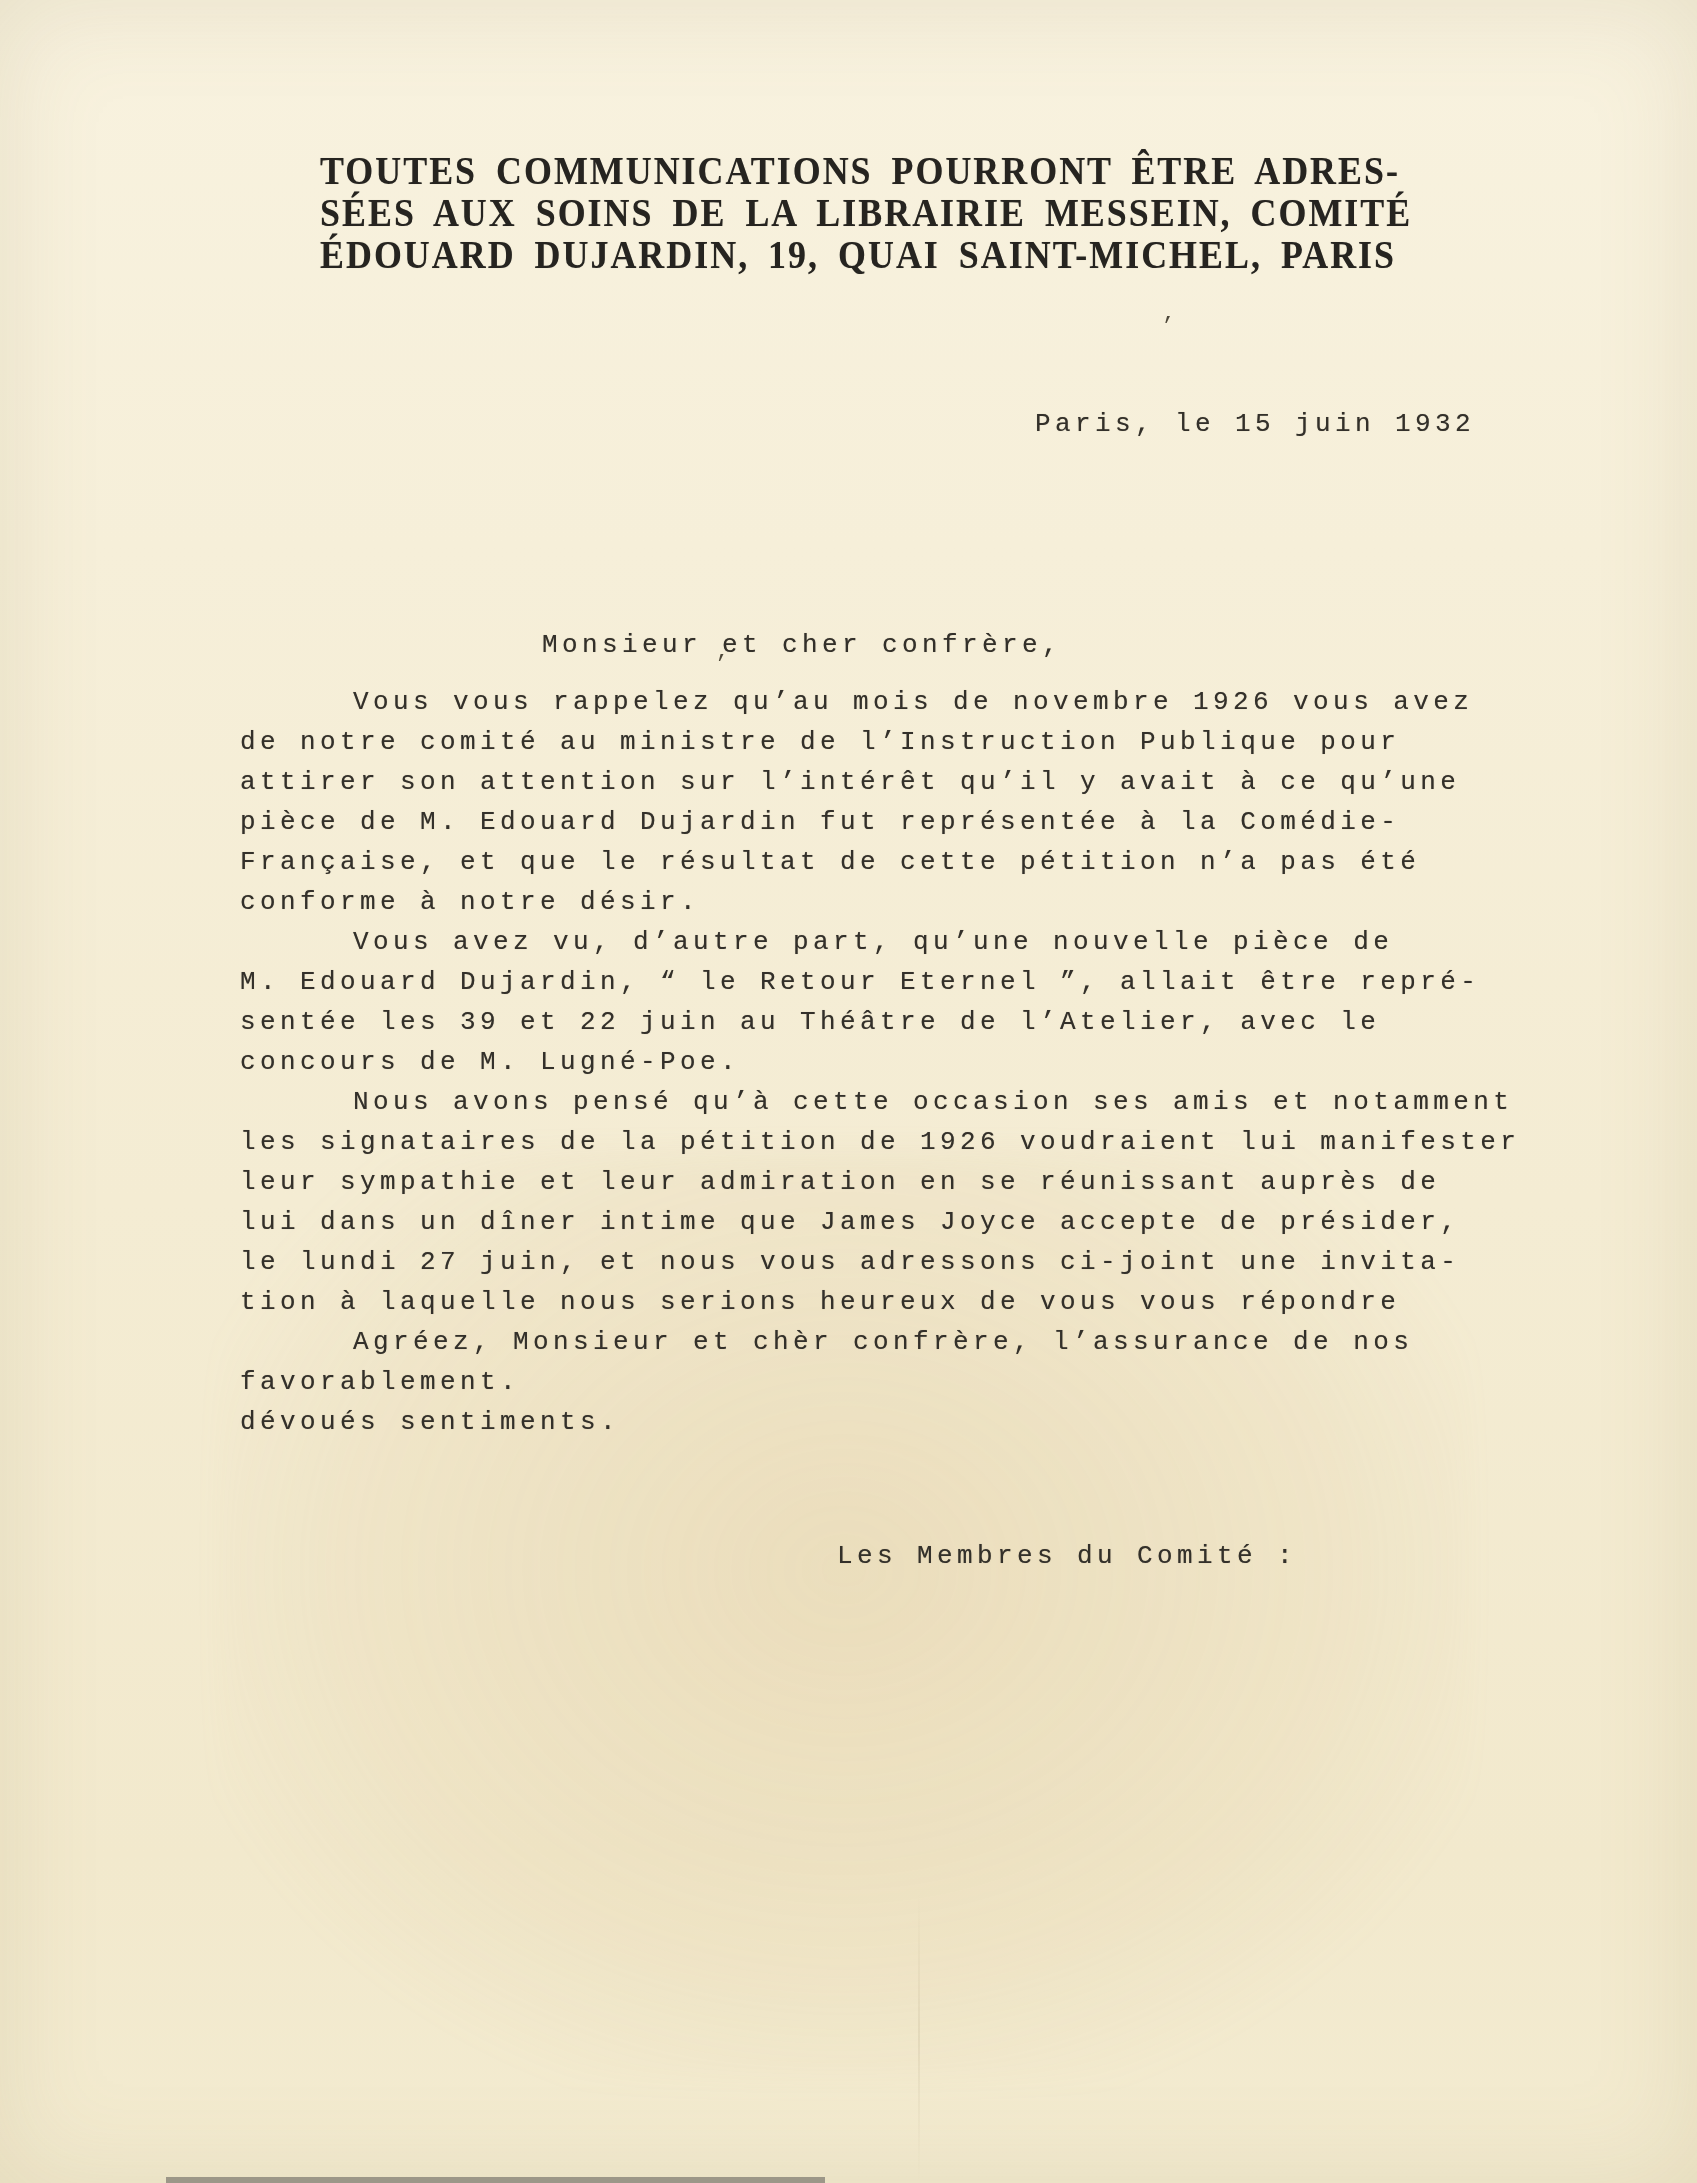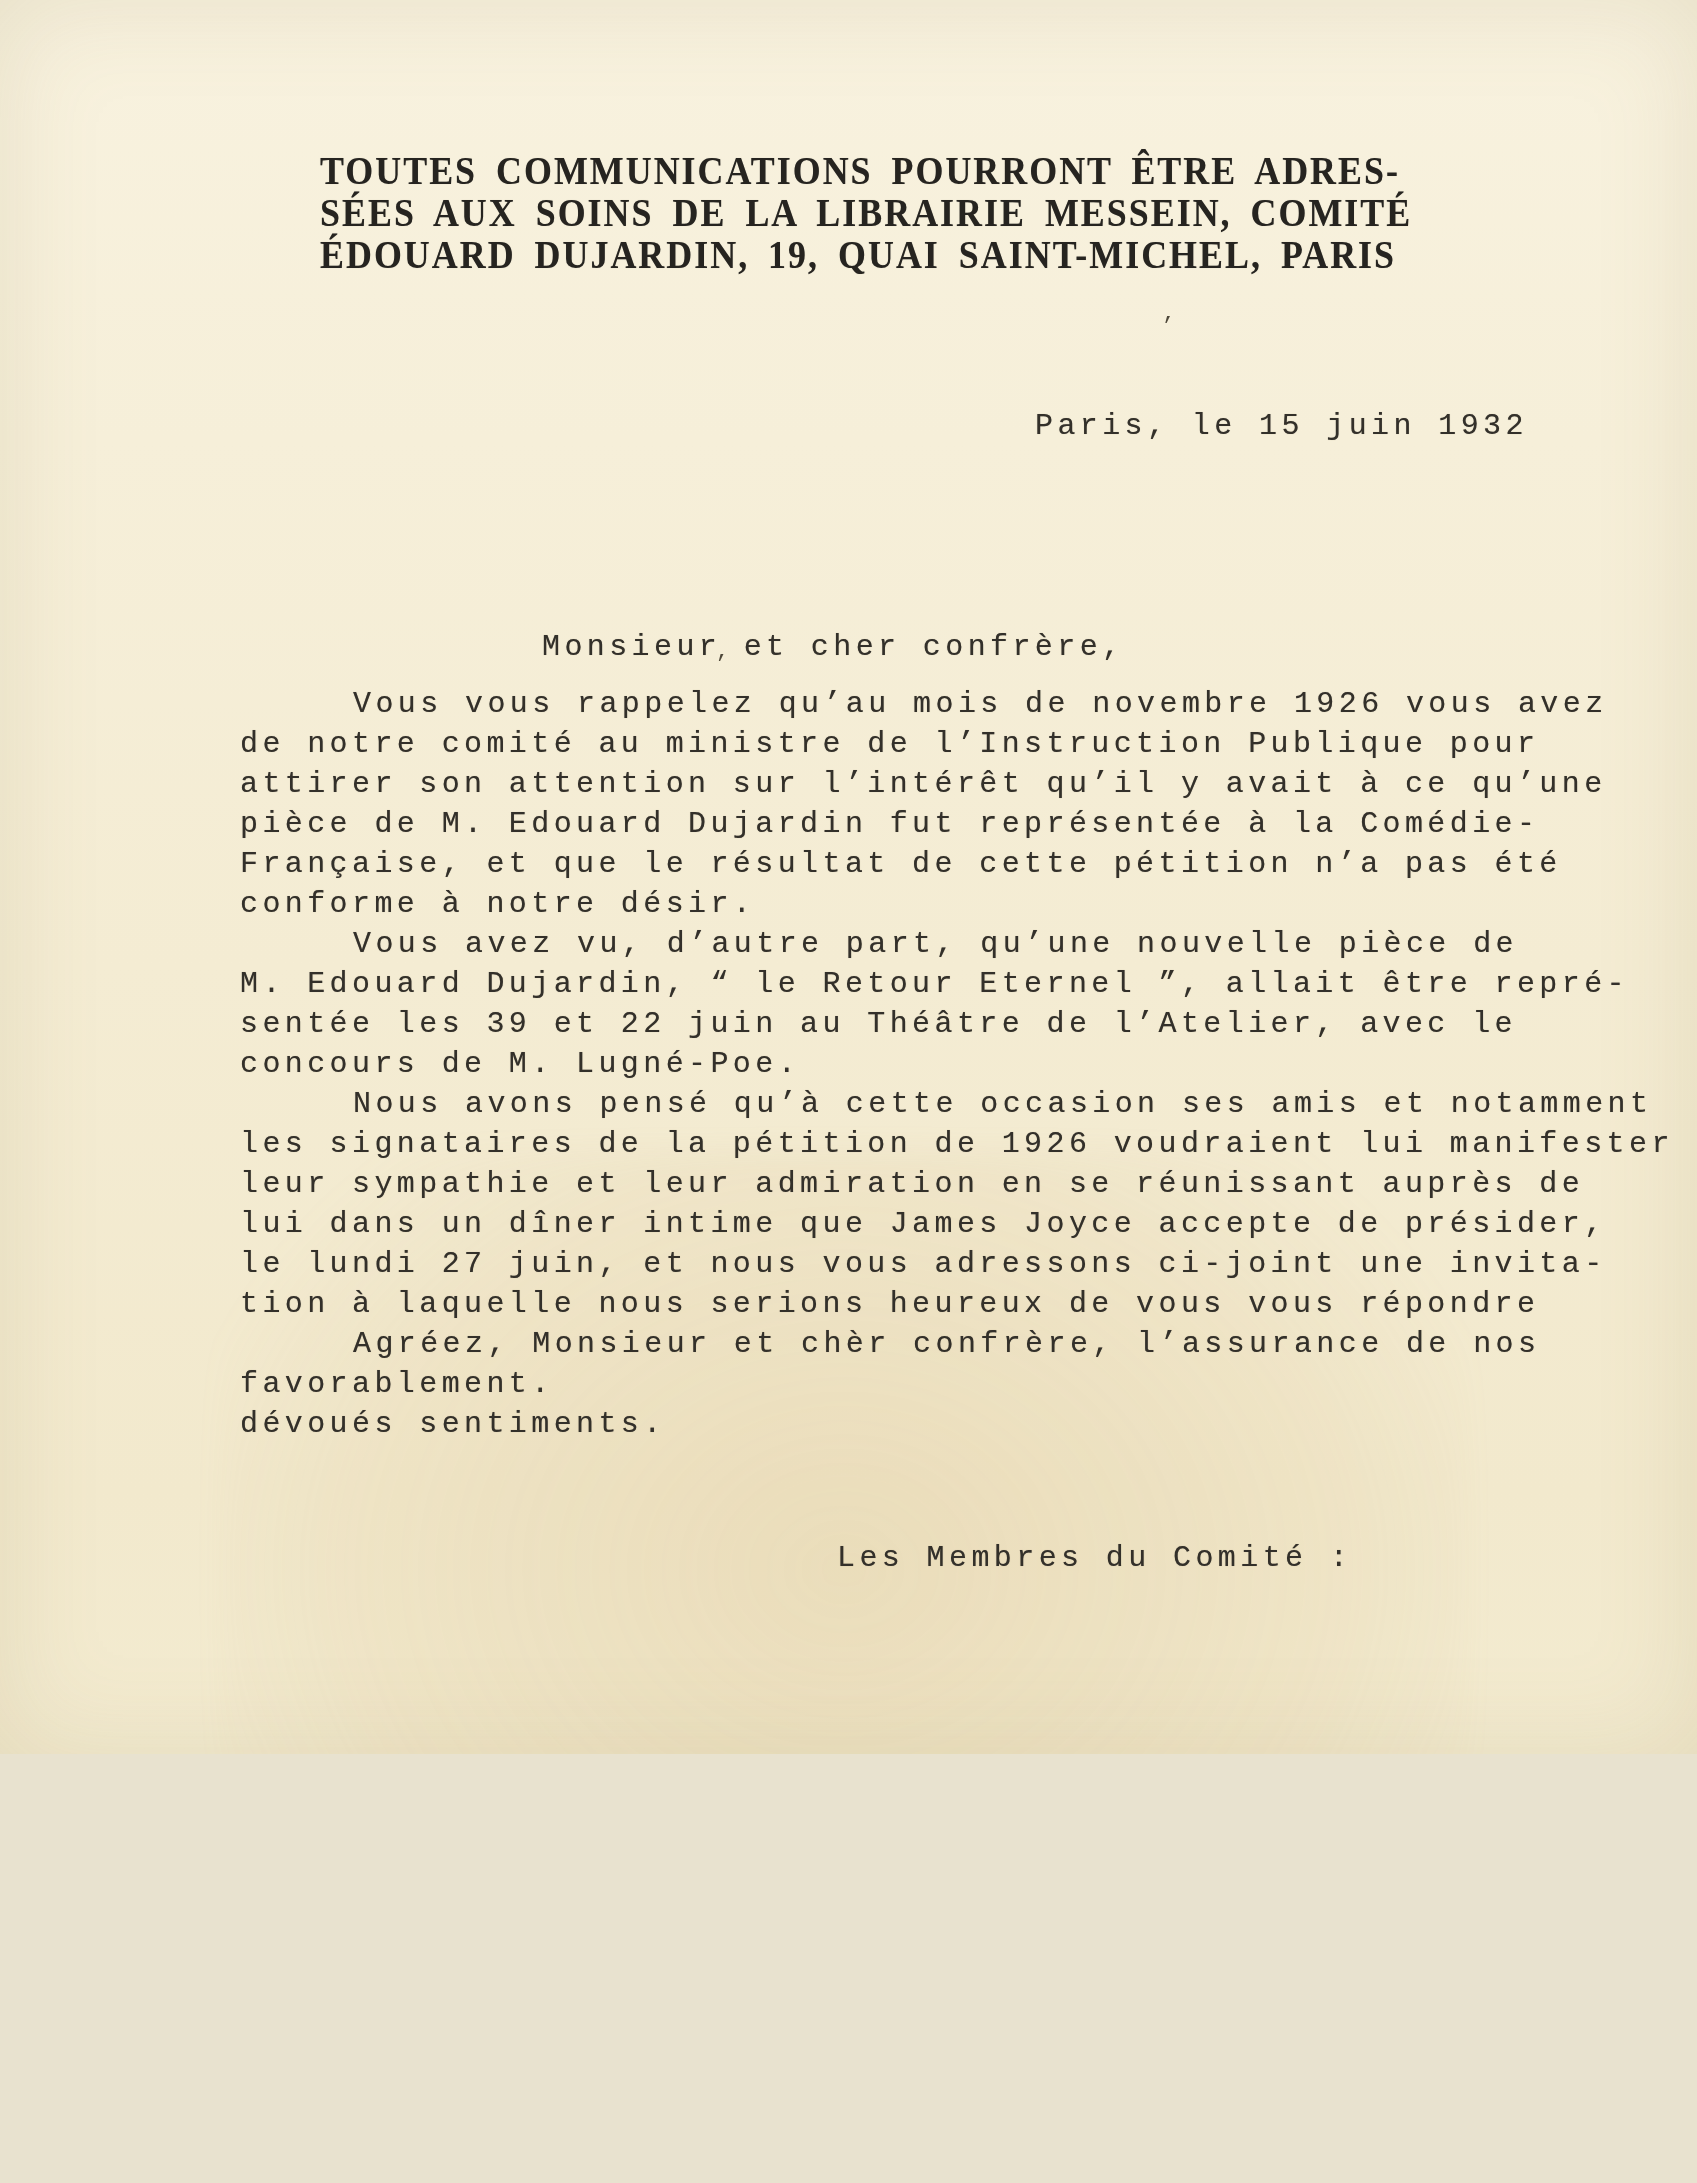--- a/index.html
+++ b/index.html
@@ -1,18 +1,18 @@
 <!DOCTYPE html>
 <html style="font-size:11.6px"><head>
 <meta charset="utf-8">
 <style>
   html,body{margin:0;padding:0;background:#e8e2cf;}
   .page{
     position:relative;
-    width:1697px;height:1754px;
+    width:1697px;height:2183px;
     overflow:hidden;
     background:linear-gradient(180deg,#f8f2df 0%,#f6efd9 25%,#f4ecd3 55%,#f2e9cd 85%,#f3ebd0 100%);
     font-family:"Liberation Mono","DejaVu Sans Mono",monospace;
     color:#33302a;
   }
   .vignette{position:absolute;inset:0;box-shadow:inset 0 0 102px rgba(150,128,82,.16);pointer-events:none;}
   .patch{
     position:absolute;left:218px;top:1150px;width:1252px;height:932px;
     background:radial-gradient(ellipse at 50% 45%,rgba(204,172,112,.20),rgba(204,172,112,.09) 55%,rgba(204,172,112,0) 78%);
     filter:blur(13px);pointer-events:none;
@@ -23,21 +23,21 @@
 
   .printed-header{
     position:absolute;left:320px;top:150px;width:1164px;
     font-family:"Liberation Serif","DejaVu Serif",serif;
     font-weight:700;font-size:39px;line-height:42px;
     letter-spacing:2.2px;word-spacing:8.7px;color:#262420;
     transform:scaleX(.92);transform-origin:left top;
     text-shadow:0 0 0.7px rgba(38,36,32,.35);
     white-space:nowrap;
   }
-  .tw{letter-spacing:4.4px;font-size:30px;text-shadow:0 0 0.7px rgba(50,45,35,.45);}
+  .tw{letter-spacing:4.4px;font-size:26px;text-shadow:0 0 0.7px rgba(50,45,35,.45);}
   .date-line{position:absolute;left:1035px;top:409px;white-space:nowrap;}
   .salutation{position:absolute;left:542px;top:608px;white-space:nowrap;margin-top:22px;}
   .body-block{position:absolute;left:240px;top:687px;width:1310px;}
   .body-block .line{height:40px;white-space:nowrap;}
   .body-block .line.first{padding-left:113px;}
   .closing-label{position:absolute;left:837px;top:1499px;white-space:nowrap;margin-top:42px;}
   .members-block{position:absolute;left:700px;top:1544px;width:873px;}
   .members-block .line{height:40px;white-space:nowrap;}
   .stray{position:absolute;font-size:22px;color:#4e483a;}
   .stray.m1{left:1161px;top:314px;}

